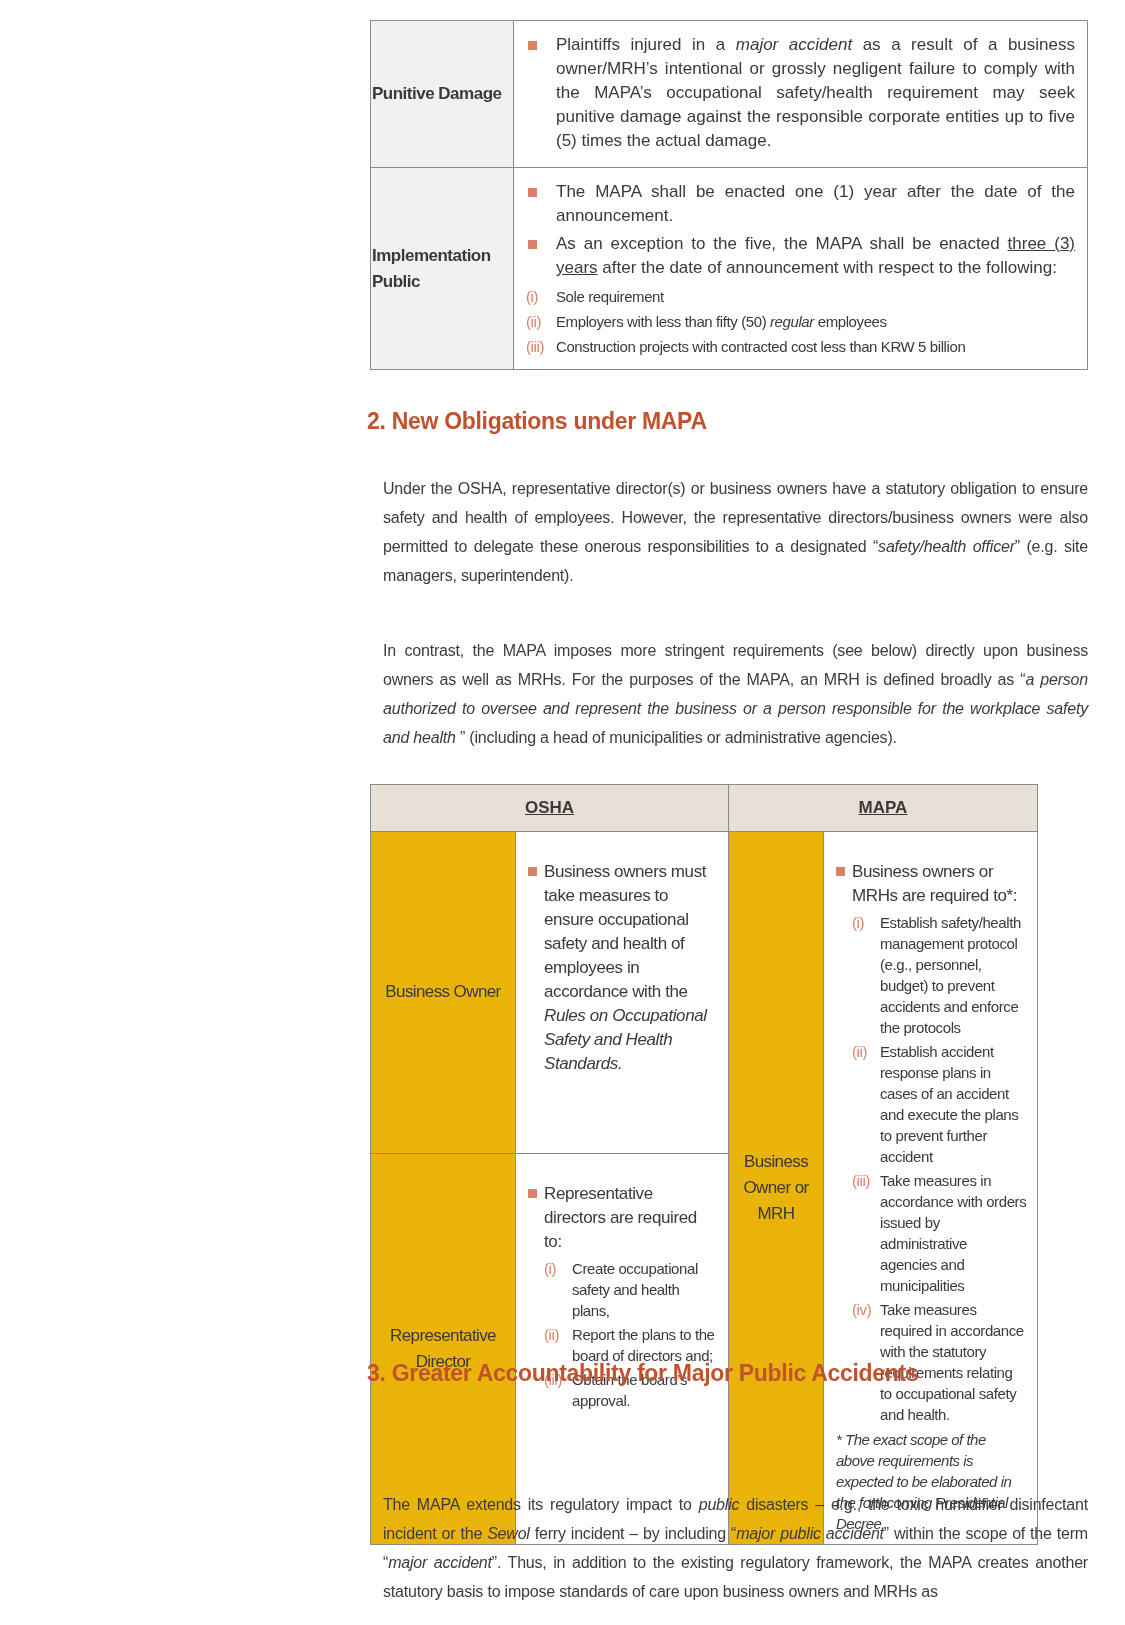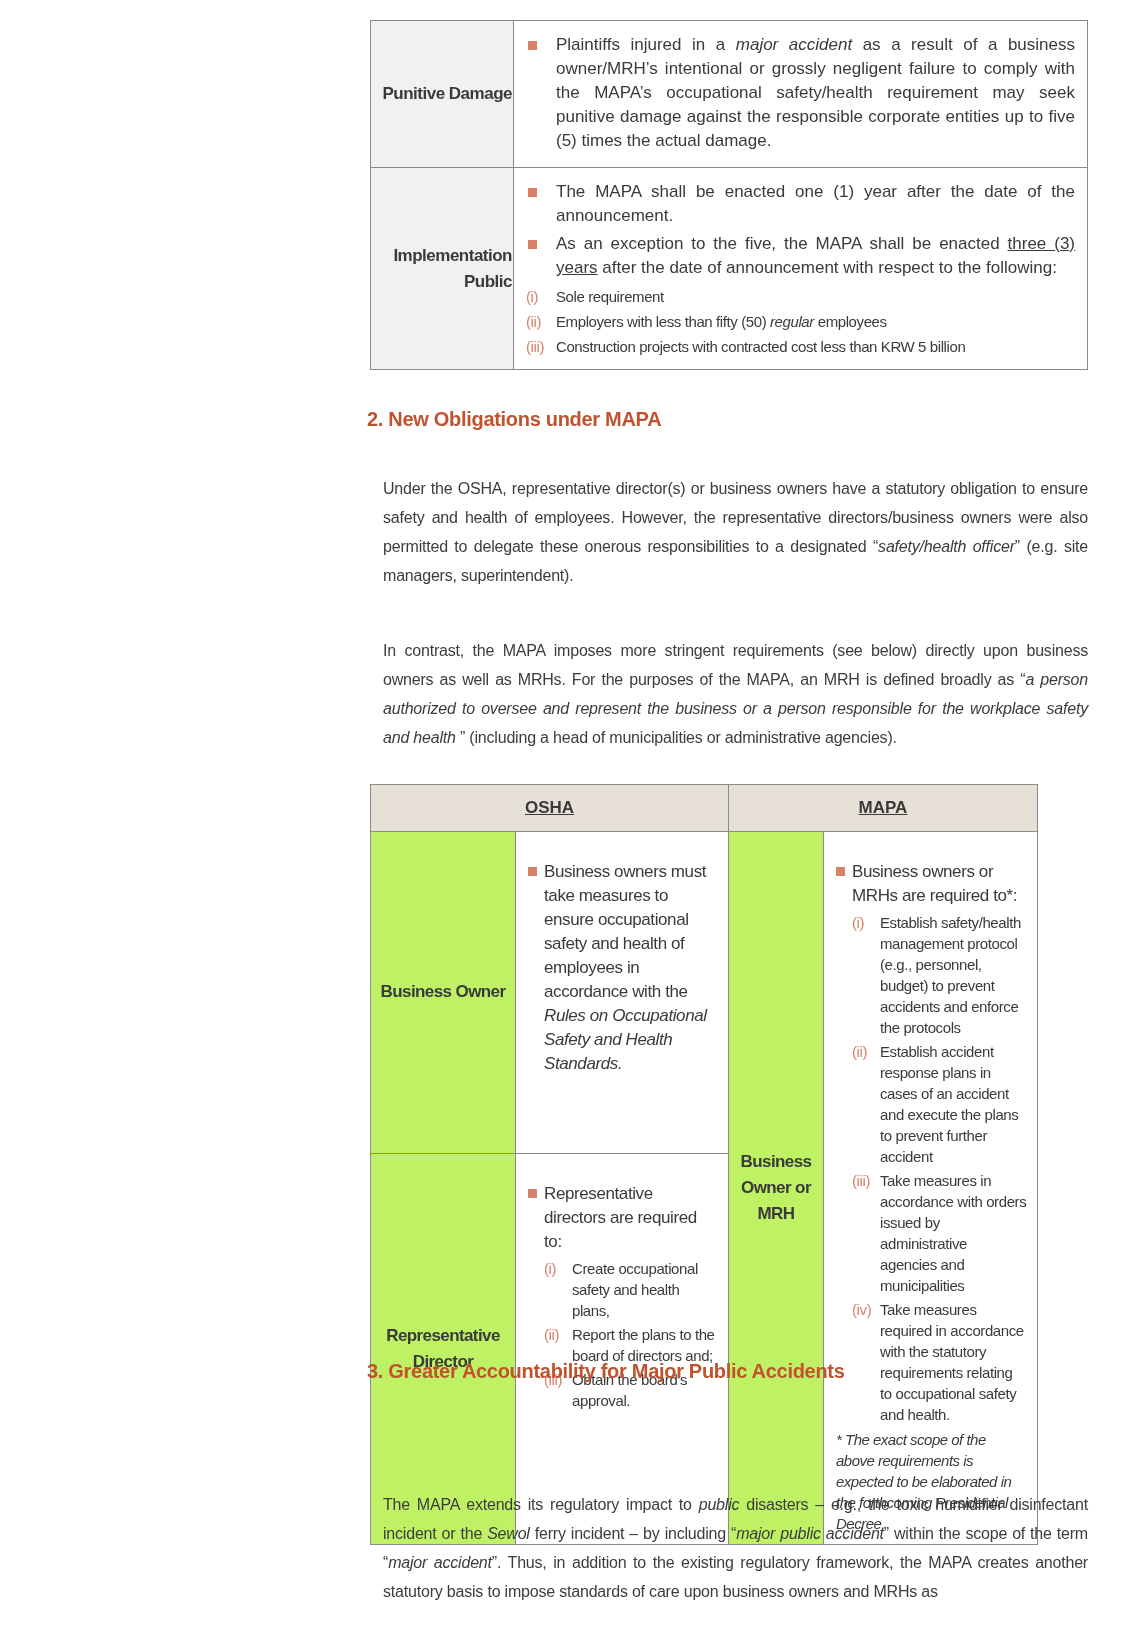--- a/index.html
+++ b/index.html
@@ -1,39 +1,39 @@
 <!DOCTYPE html>
 <html><head>
 <meta charset="utf-8">
 <style>
   html, body { margin: 0; padding: 0; background: #ffffff; }
   body { width: 1125px; height: 1625px; position: relative; overflow: hidden;
          font-family: "Liberation Sans", sans-serif; color: #3a3a3a; }
 
   table.t1 { position: absolute; left: 370px; top: 20px; width: 718px; border-collapse: collapse; }
   table.t1 td { border: 1.5px solid #8a8a8a; vertical-align: middle; }
-  td.lbl { background: #f1f1f1; width: 140px; text-align: right; font-weight: bold;
+  td.lbl { background: #f1f1f1; width: 140px; text-align: left; font-weight: bold;
            font-size: 17px; line-height: 26px; color: #3a3a3a; letter-spacing: -0.5px; }
   td.cnt { padding: 12px 12px 10px 12px; font-size: 17px; line-height: 24px; margin-top: 36px; }
   .bul { position: relative; padding-left: 30px; margin-bottom: 4px; text-align: justify; }
   .bul::before { content: ""; position: absolute; left: 2px; top: 8px; width: 9px; height: 9px; background: #d98068; }
   .sub { position: relative; padding-left: 30px; font-size: 15px; line-height: 25px; letter-spacing: -0.4px; }
   .rn { position: absolute; left: 0; color: #d98068; }
   u { text-decoration: underline; }
 
-  h2 { position: absolute; left: 367px; margin: 0; font-size: 20px; font-weight: bold;
+  h2 { position: absolute; left: 367px; margin: 0; font-size: 23px; font-weight: bold;
        color: #c0532e; letter-spacing: -0.3px; }
   p.body { position: absolute; left: 367px; width: 705px; margin: 16px; font-size: 16px;
            line-height: 29px; text-align: justify; color: #3c3c3c; letter-spacing: -0.2px; }
 
   table.t2 { position: absolute; left: 370px; top: 784px; width: 668px; border-collapse: collapse; }
   table.t2 td { border: 1.5px solid #8a8a8a; }
   td.hdr { background: #e7e0d7; text-align: center; height: 44px; font-weight: bold; font-size: 17px; color: #3a3a3a; }
   td.hdr span { text-decoration: underline; }
-  td.lbl2 { background: #bef264; text-align: center; font-weight: bold; font-size: 17px; line-height: 26px;
+  td.lbl2 { background: #eab308; text-align: center; font-weight: normal; font-size: 17px; line-height: 26px;
             vertical-align: middle; letter-spacing: -0.6px; }
   td.c2 { vertical-align: top; padding: 28px 10px 10px 12px; font-size: 17px; line-height: 24px; letter-spacing: -0.4px; }
   td.c2 .bul { padding-left: 16px; text-align: left; }
   td.c2 .bul::before { left: 0; top: 7px; }
   td.c2 .sub { padding-left: 44px; font-size: 15px; line-height: 21px; margin-top: 3px; }
   td.c2 .sub .rn { left: 16px; }
   .note { font-style: italic; font-size: 15px; line-height: 21px; margin-top: 4px; letter-spacing: -0.5px; }
 </style>
 </head>
 <body>

